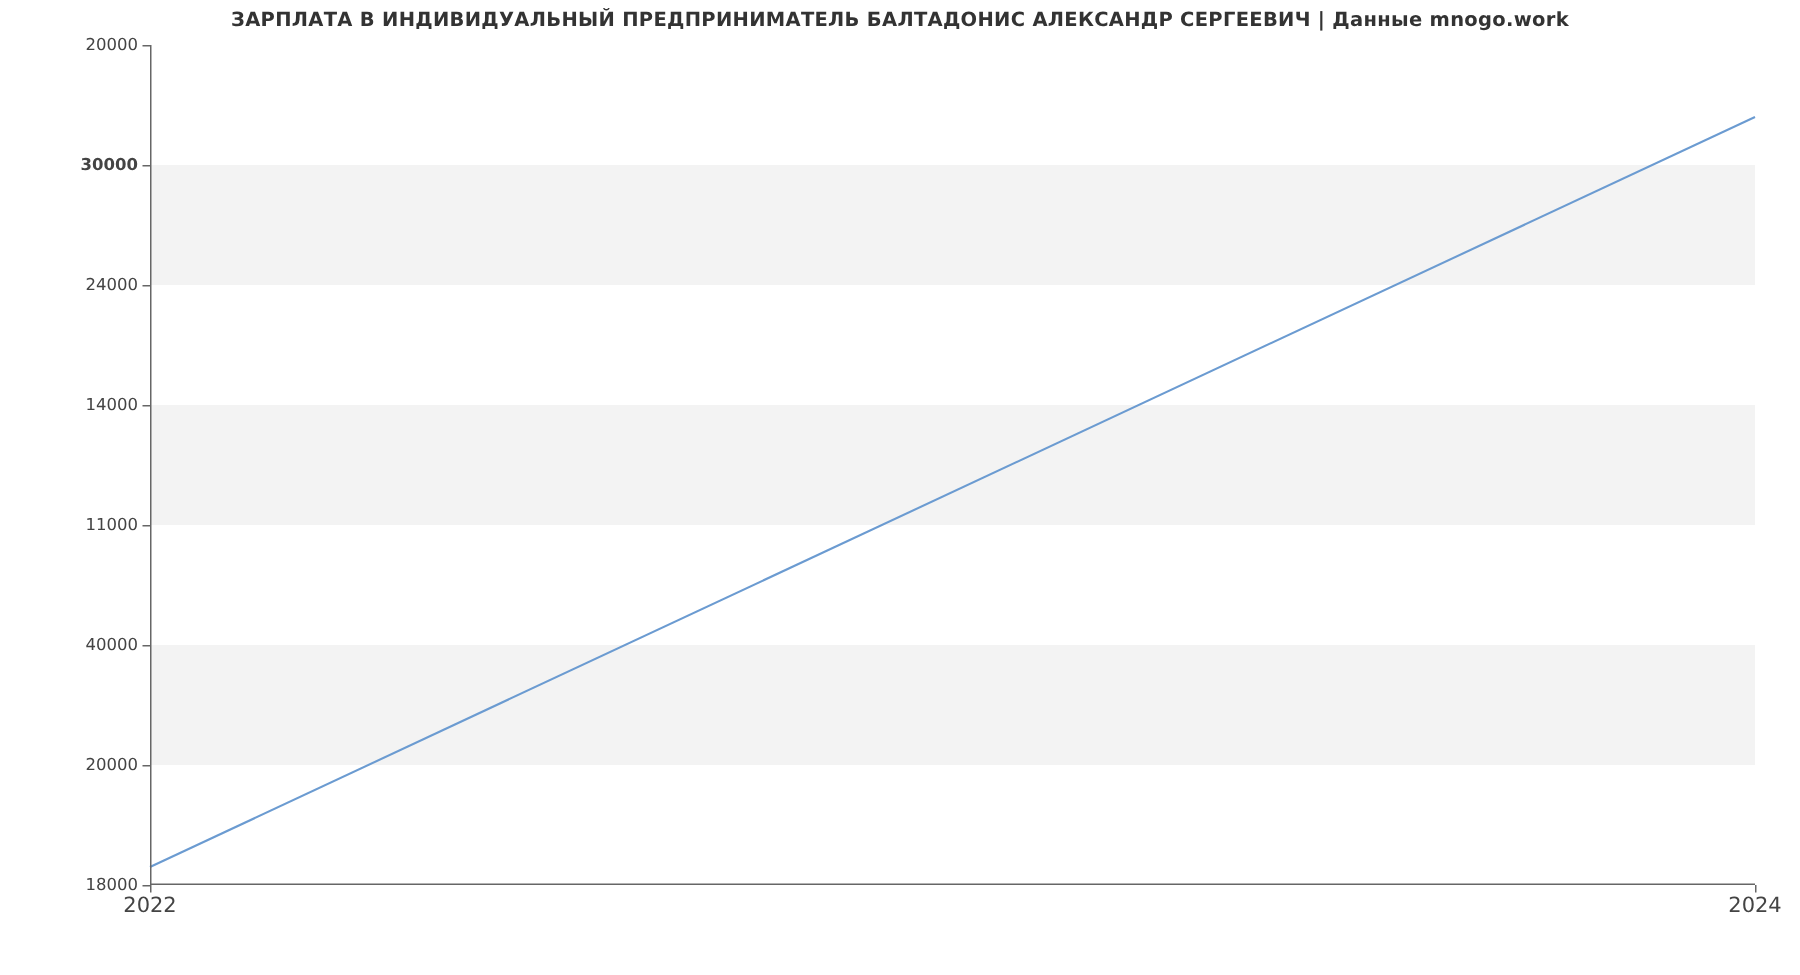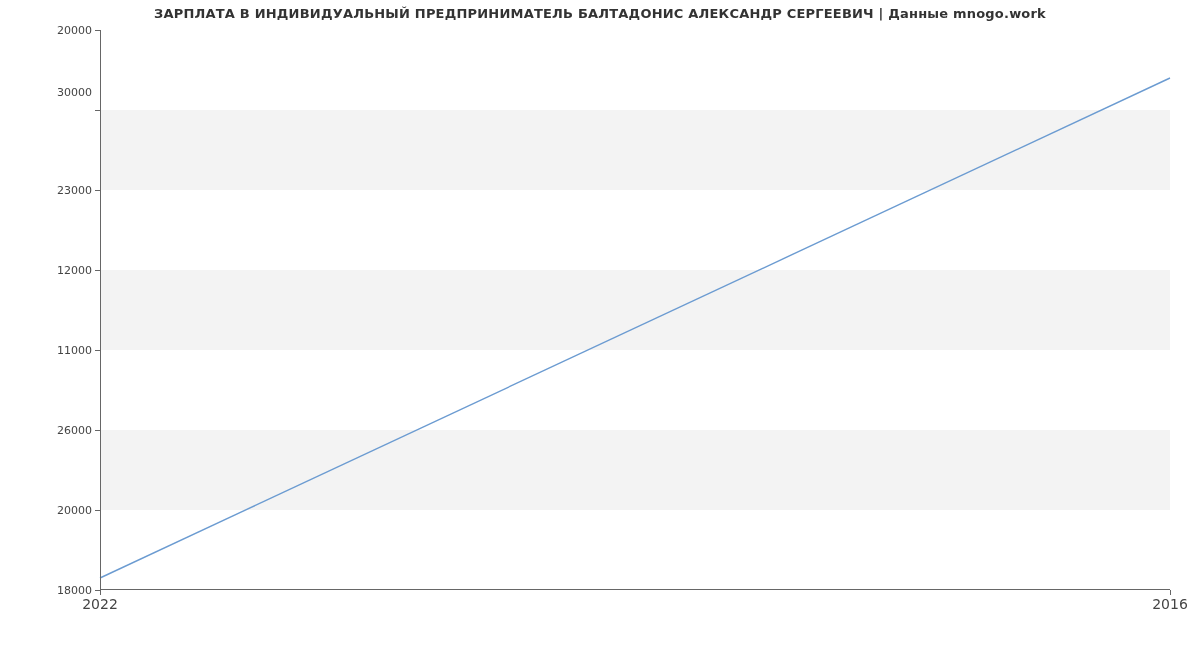--- a/index.html
+++ b/index.html
@@ -95,31 +95,31 @@
       <div class="band" style="top: 400px; height: 80px;"></div>
 
     <svg class="line-layer" id="line-layer" viewBox="0 0 1070 560" preserveAspectRatio="none">
         <polyline points="0,548 1070,48" class="series-line" style="stroke: rgb(107, 155, 209);"></polyline>
       </svg>
   <div class="tick ytick" style="top: 560px;"></div>
       <div class="ylabel" style="top: 560px;">18000</div>
       <div class="tick ytick" style="top: 480px;"></div>
       <div class="ylabel" style="top: 480px; margin-left: 12px;">20000</div>
       <div class="tick ytick" style="top: 400px;"></div>
-      <div class="ylabel" style="top: 400px;">26000</div>
+      <div class="ylabel" style="top: 400px;">40000</div>
       <div class="tick ytick" style="top: 320px;"></div>
       <div class="ylabel" style="top: 320px;">11000</div>
       <div class="tick ytick" style="top: 240px;"></div>
-      <div class="ylabel" style="top: 240px;">12000</div>
+      <div class="ylabel" style="top: 240px;">14000</div>
       <div class="tick ytick" style="top: 160px;"></div>
-      <div class="ylabel" style="top: 160px;">23000</div>
+      <div class="ylabel" style="top: 160px;">24000</div>
       <div class="tick ytick" style="top: 80px;"></div>
-      <div class="ylabel" style="top: 62px;">30000</div>
+      <div class="ylabel" style="top: 80px; font-weight: bold;">30000</div>
       <div class="tick ytick" style="top: 0px;"></div>
       <div class="ylabel" style="top: 0px;">20000</div>
       <div class="tick xtick" style="left: 0px;"></div>
       <div class="xlabel" style="left: 0px;">2022</div>
       <div class="tick xtick" style="left: 1070px;"></div>
-      <div class="xlabel" style="left: 1070px;">2016</div>
+      <div class="xlabel" style="left: 1070px;">2024</div>
       <div class="axis-line y-axis"></div>
       <div class="axis-line x-axis"></div>
     </div>
 </div>
 
 </body></html>

